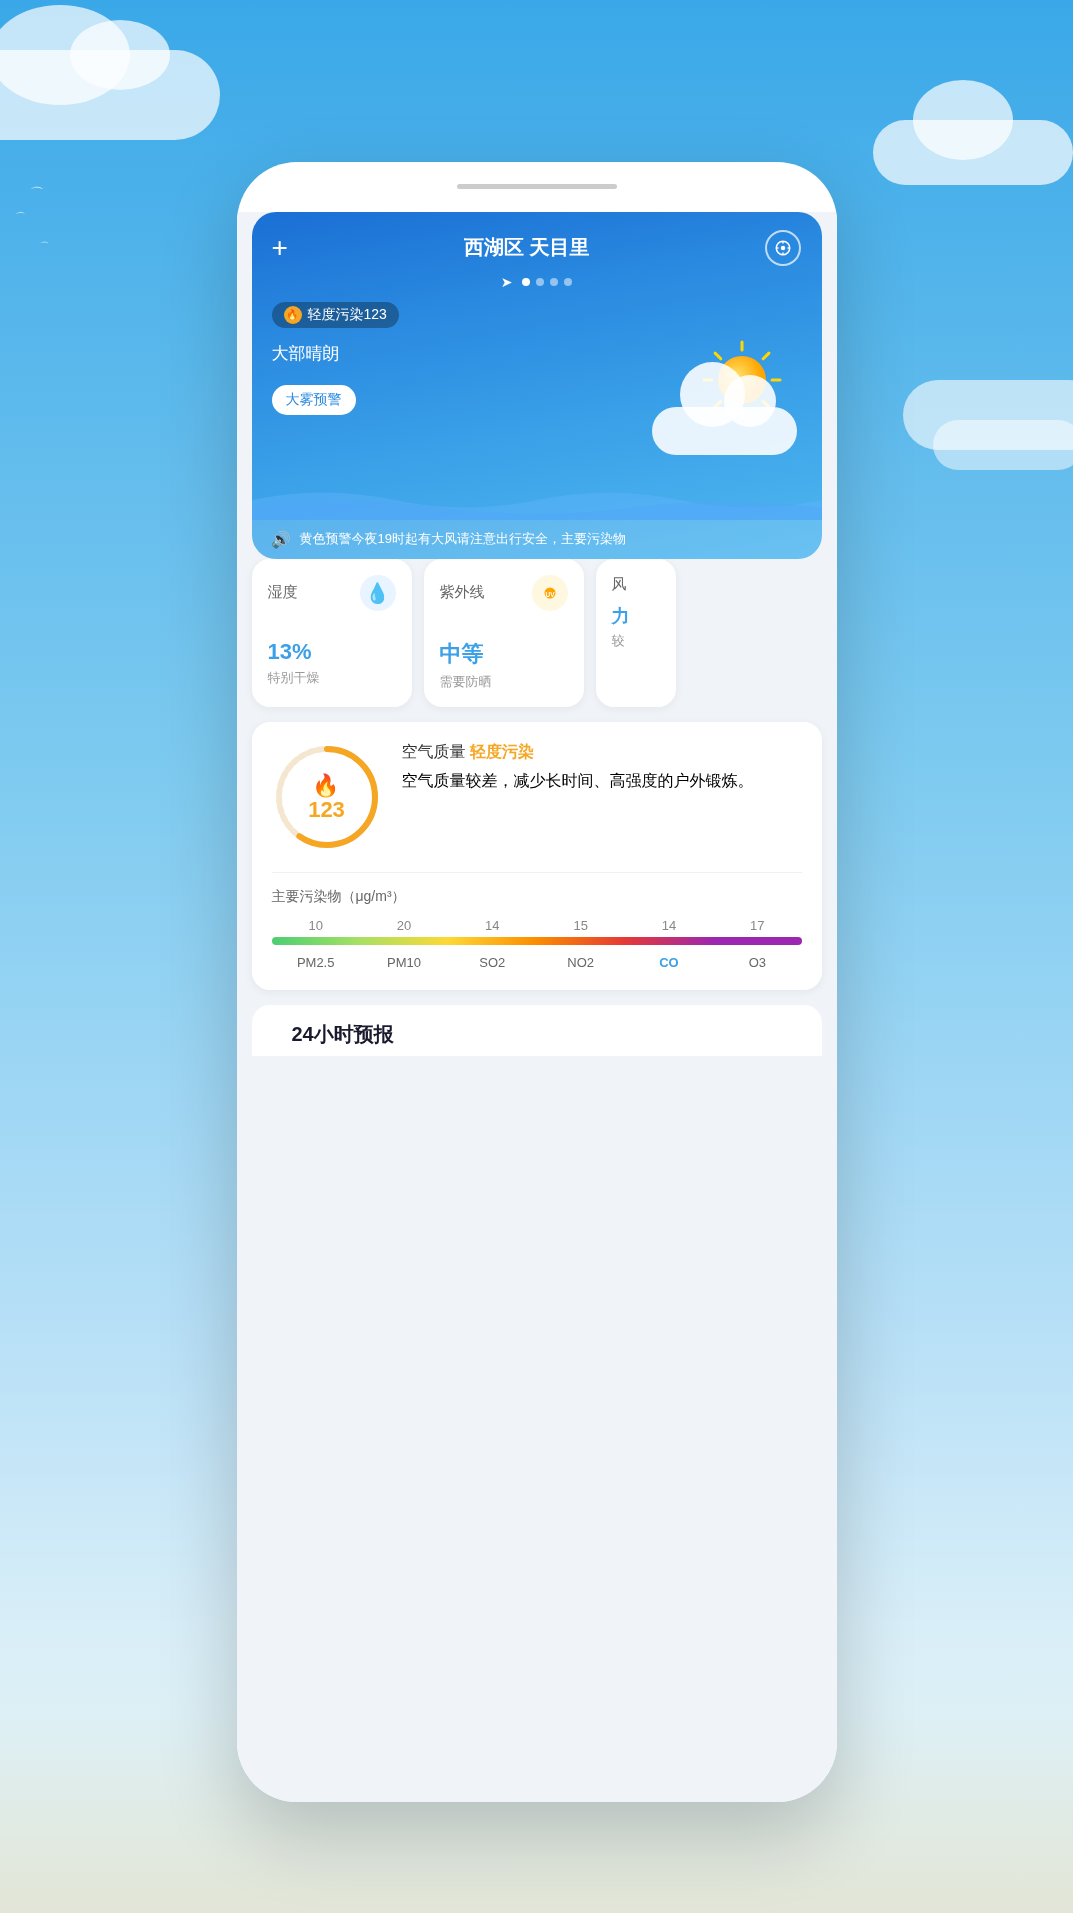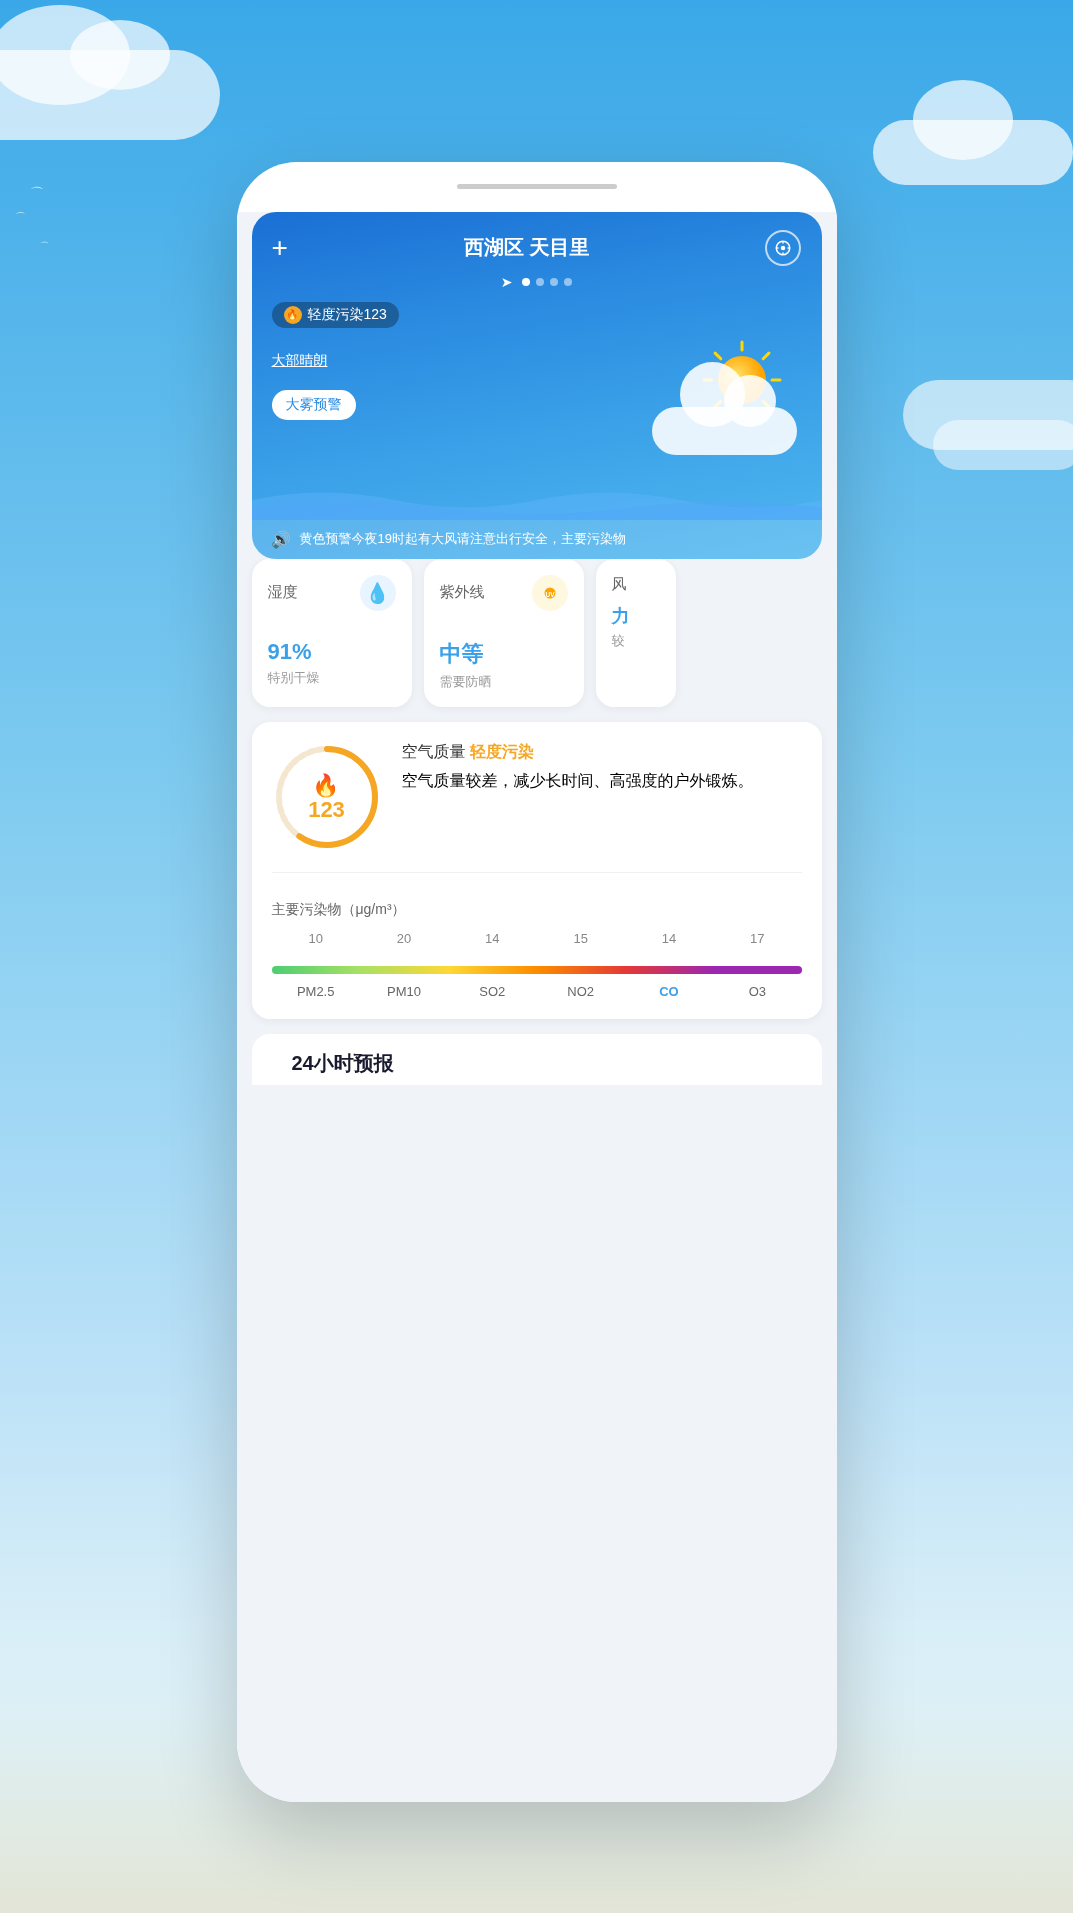--- a/index.html
+++ b/index.html
@@ -184,24 +184,23 @@
       padding: 0 20px 0;
     }
     .temp-left {}
     .temp-value {
       font-size: 72px;
       font-weight: 700;
       color: white;
       line-height: 1;
     }
     .temp-desc {
-      font-size: 14px;
+      font-size: 17px;
       color: white;
-      margin-top: 12px;
-      text-decoration: underline;
+      margin-top: 2px;
     }
     .warning-badge {
       background: white;
       border-radius: 20px;
       padding: 6px 14px;
       font-size: 14px;
       color: #2a8ae0;
       font-weight: 500;
       margin-top: 8px;
       display: inline-block;
@@ -348,31 +347,31 @@
     }
     .aqi-desc {
       font-size: 16px;
       color: #000000;
       line-height: 1.5;
     }
 
     
     .pollutant-section {
       border-top: 1px solid #f0f0f0;
-      padding-top: 28px;
+      padding-top: 15px;
     }
     .pollutant-title {
       font-size: 14px;
       color: #666;
       margin-bottom: 12px;
     }
     .pollutant-values {
       display: flex;
       justify-content: space-between;
-      margin-bottom: 20px;
+      margin-bottom: 4px;
     }
     .pollutant-val {
       font-size: 13px;
       color: #888;
       text-align: center;
       flex: 1;
     }
     .gradient-bar {
       height: 8px;
       border-radius: 4px;
@@ -520,21 +519,21 @@
 
     <div class="index-cards-scroll">
 
       <div class="index-card">
         <div class="index-card-header">
           <span class="index-card-label zh">湿度</span>
           <div class="index-icon-circle icon-blue">
             <span style="font-size:20px;">💧</span>
           </div>
         </div>
-        <div class="index-value">91%</div>
+        <div class="index-value">13%</div>
         <div class="index-sub zh">特别干燥</div>
       </div>
 
       <div class="index-card">
         <div class="index-card-header">
           <span class="index-card-label zh">紫外线</span>
           <div class="index-icon-circle icon-yellow">
             <svg width="22" height="22" viewBox="0 0 24 24">
               <circle cx="12" cy="12" r="6" fill="#ffa500"></circle>
               <text x="12" y="16" text-anchor="middle" font-size="7" fill="white" font-weight="bold">UV</text>

